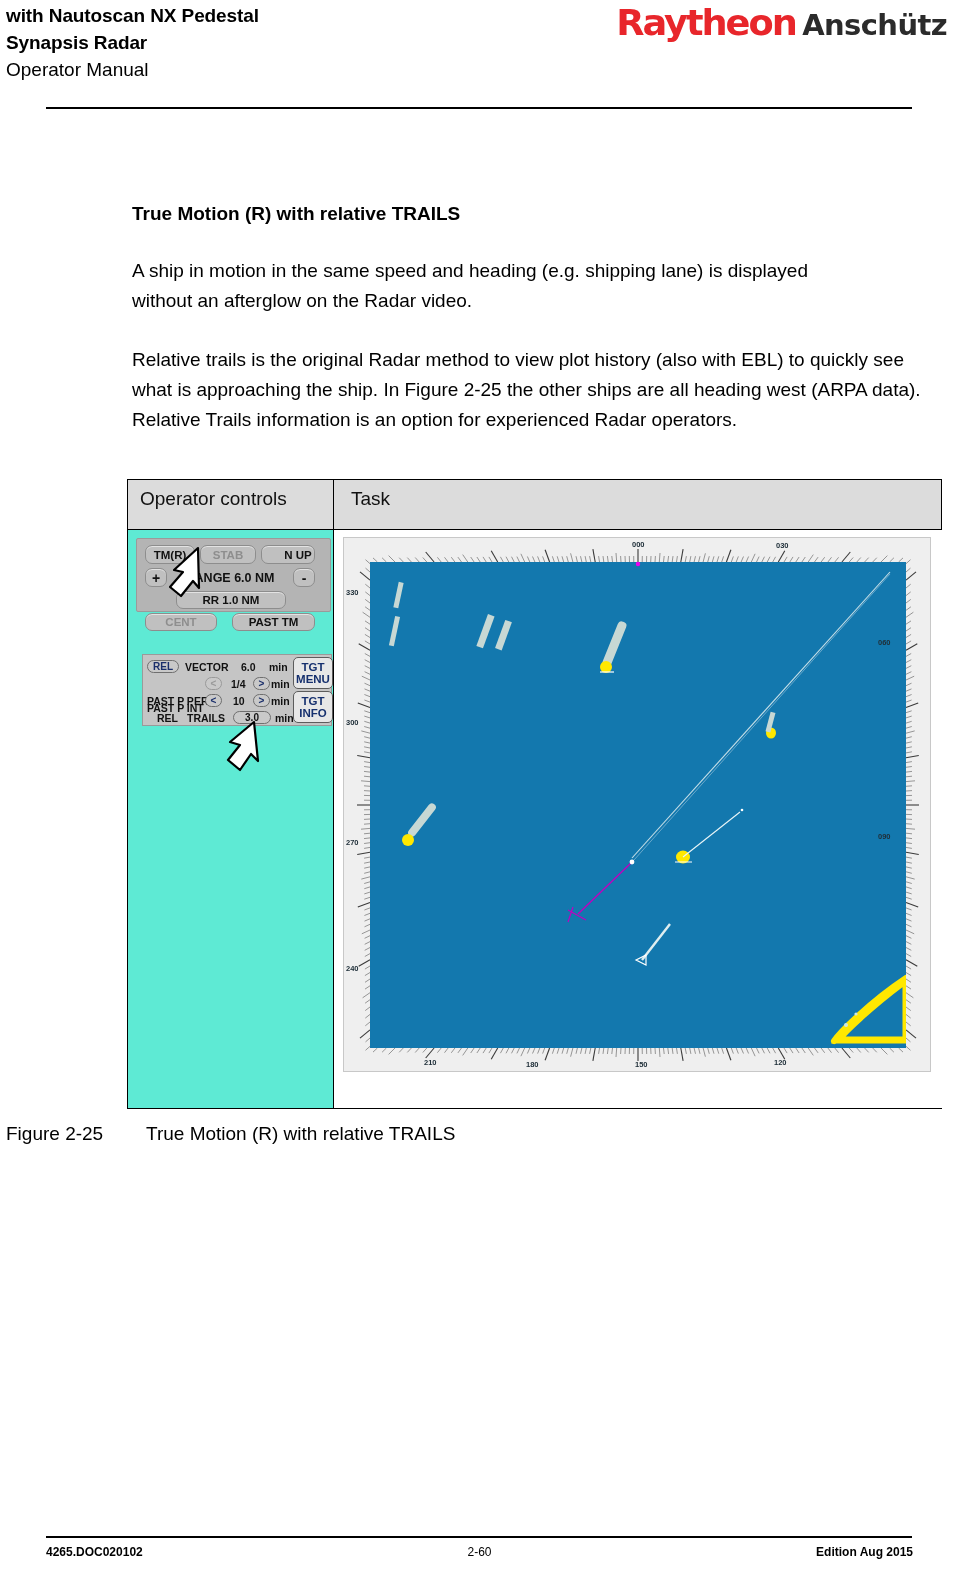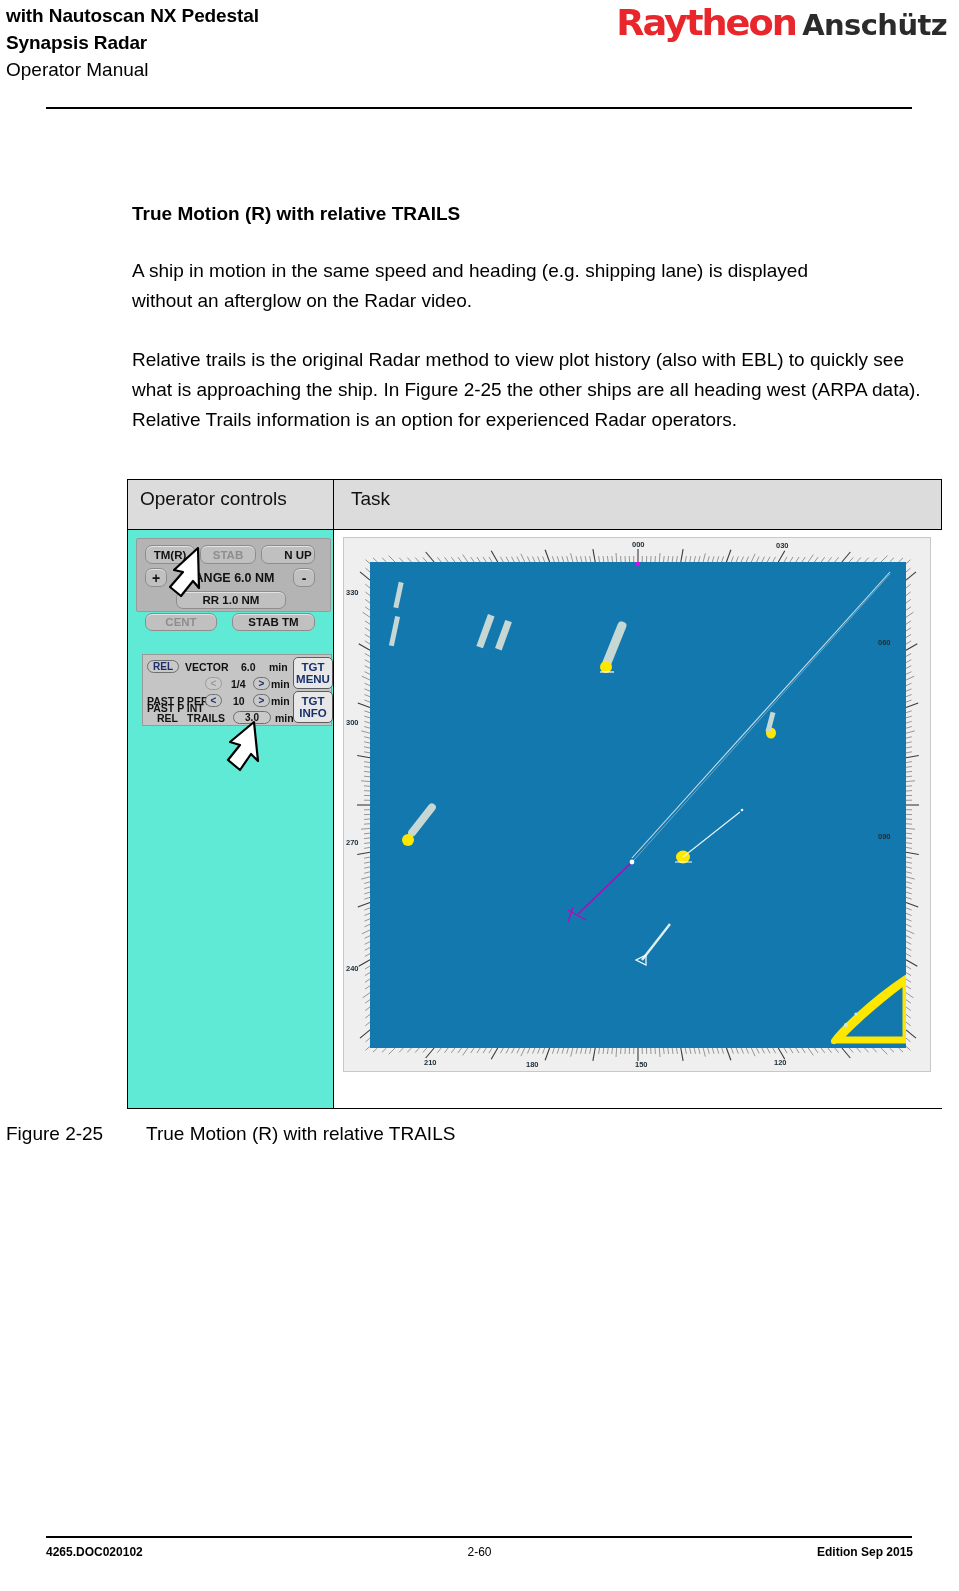--- a/index.html
+++ b/index.html
@@ -241,21 +241,21 @@
 
     <div class="panel panel-top">
       <div class="btn b-tm">TM(R)</div>
       <div class="btn b-stab dim">STAB</div>
       <div class="btn b-nup">N UP</div>
       <div class="btn b-plus">+</div>
       <div class="lbl-range">RANGE 6.0 NM</div>
       <div class="btn b-minus">-</div>
       <div class="btn b-rr">RR 1.0 NM</div>
       <div class="btn b-cent dim">CENT</div>
-      <div class="btn b-reset">STAB TM</div>
+      <div class="btn b-reset">PAST TM</div>
     </div>
 
     <svg class="cursor-arrow" style="left:40px; top:16px; width:46px; height:62px;" viewBox="0 0 46 62">
       <polygon points="30,2 6,24 15,26 2,41 13,50 25,35 31,42" fill="#ffffff" stroke="#000000" stroke-width="2.2" stroke-linejoin="round"></polygon>
     </svg>
 
     <div class="panel panel-vec">
 
       <div class="vrow vr1">
         <div class="pill" style="left:4px; top:2px; width:32px;">REL</div>
@@ -748,13 +748,13 @@
   </div>
 </div>
 
 <div class="fig-cap">
   <span class="num">Figure 2-25</span><span>True Motion (R) with relative TRAILS</span>
 </div>
 
 <div class="ftr-rule"></div>
 <div class="ftr ftr-l">4265.DOC020102</div>
 <div class="ftr ftr-c">2-60</div>
-<div class="ftr ftr-r">Edition Sep 2015</div>
+<div class="ftr ftr-r">Edition Aug 2015</div>
 
 </body></html>

